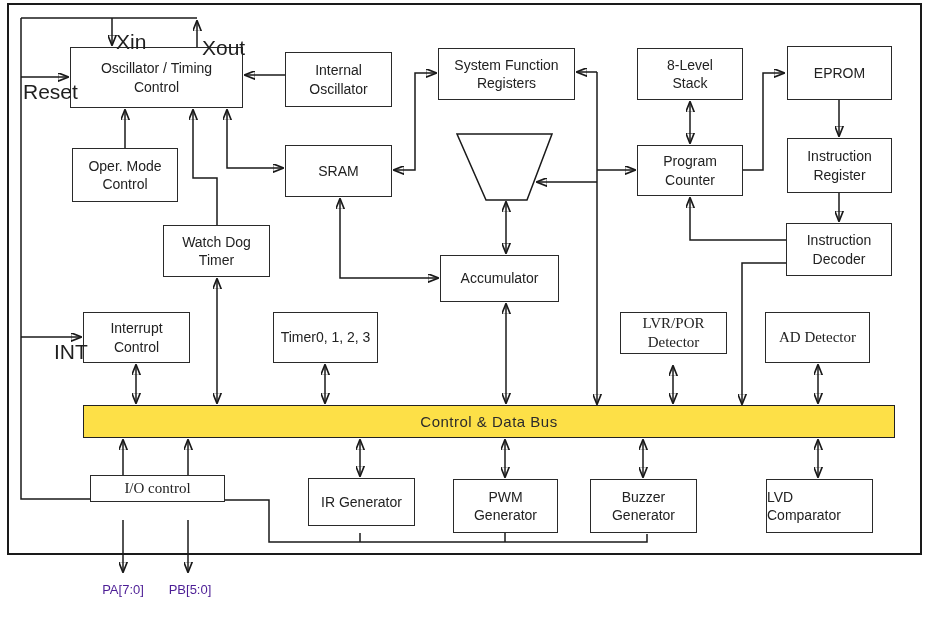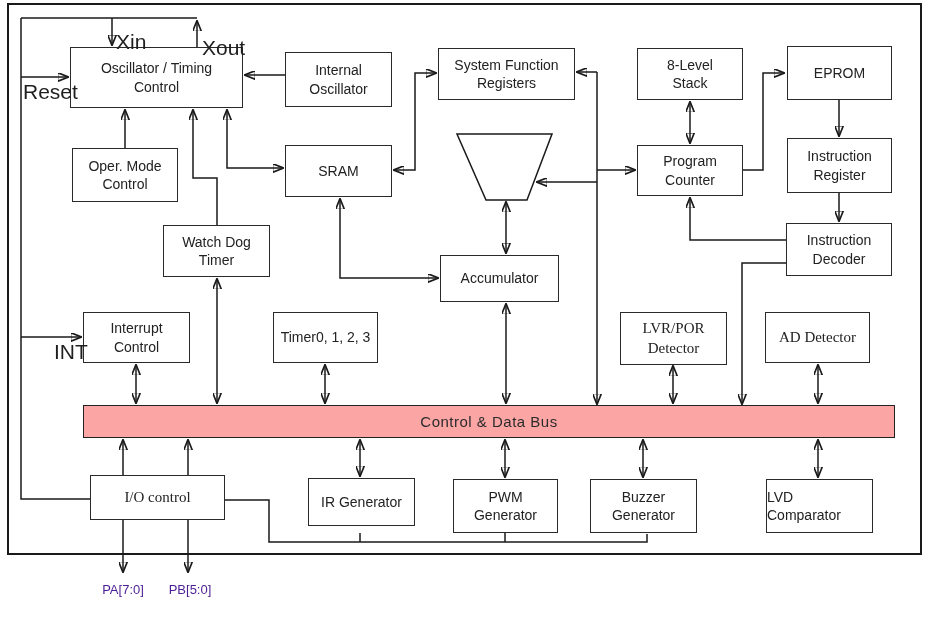--- a/index.html
+++ b/index.html
@@ -72,28 +72,28 @@
   <div class="block" style="left:163px;top:225px;width:107px;height:52px">Watch Dog
 Timer</div>
 
   <div class="block" style="left:440px;top:255px;width:119px;height:47px">Accumulator</div>
 
   <div class="block" style="left:83px;top:312px;width:107px;height:51px">Interrupt
 Control</div>
 
   <div class="block" style="left:273px;top:312px;width:105px;height:51px">Timer0, 1, 2, 3</div>
 
-  <div class="block serif" style="left:620px;top:312px;width:107px;height:53px">LVR/POR
+  <div class="block serif" style="left:620px;top:312px;width:107px;height:42px">LVR/POR
 Detector</div>
 
   <div class="block serif" style="left:765px;top:312px;width:105px;height:51px">AD Detector</div>
 
-  <div class="bus" style="left: 83px; top: 405px; width: 812px; height: 33px; background-color: #fca5a5;">Control &amp; Data Bus</div>
+  <div class="bus" style="left: 83px; top: 405px; width: 812px; height: 33px; background-color: #fde047;">Control &amp; Data Bus</div>
 
-  <div class="block serif" style="left:90px;top:475px;width:135px;height:45px">I/O control</div>
+  <div class="block serif" style="left:90px;top:475px;width:135px;height:27px">I/O control</div>
 
   <div class="block" style="left:308px;top:478px;width:107px;height:48px">IR Generator</div>
 
   <div class="block" style="left:453px;top:479px;width:105px;height:54px">PWM
 Generator</div>
 
   <div class="block" style="left:590px;top:479px;width:107px;height:54px">Buzzer
 Generator</div>
 
   <div class="block align-left" style="left:766px;top:479px;width:107px;height:54px">LVD

